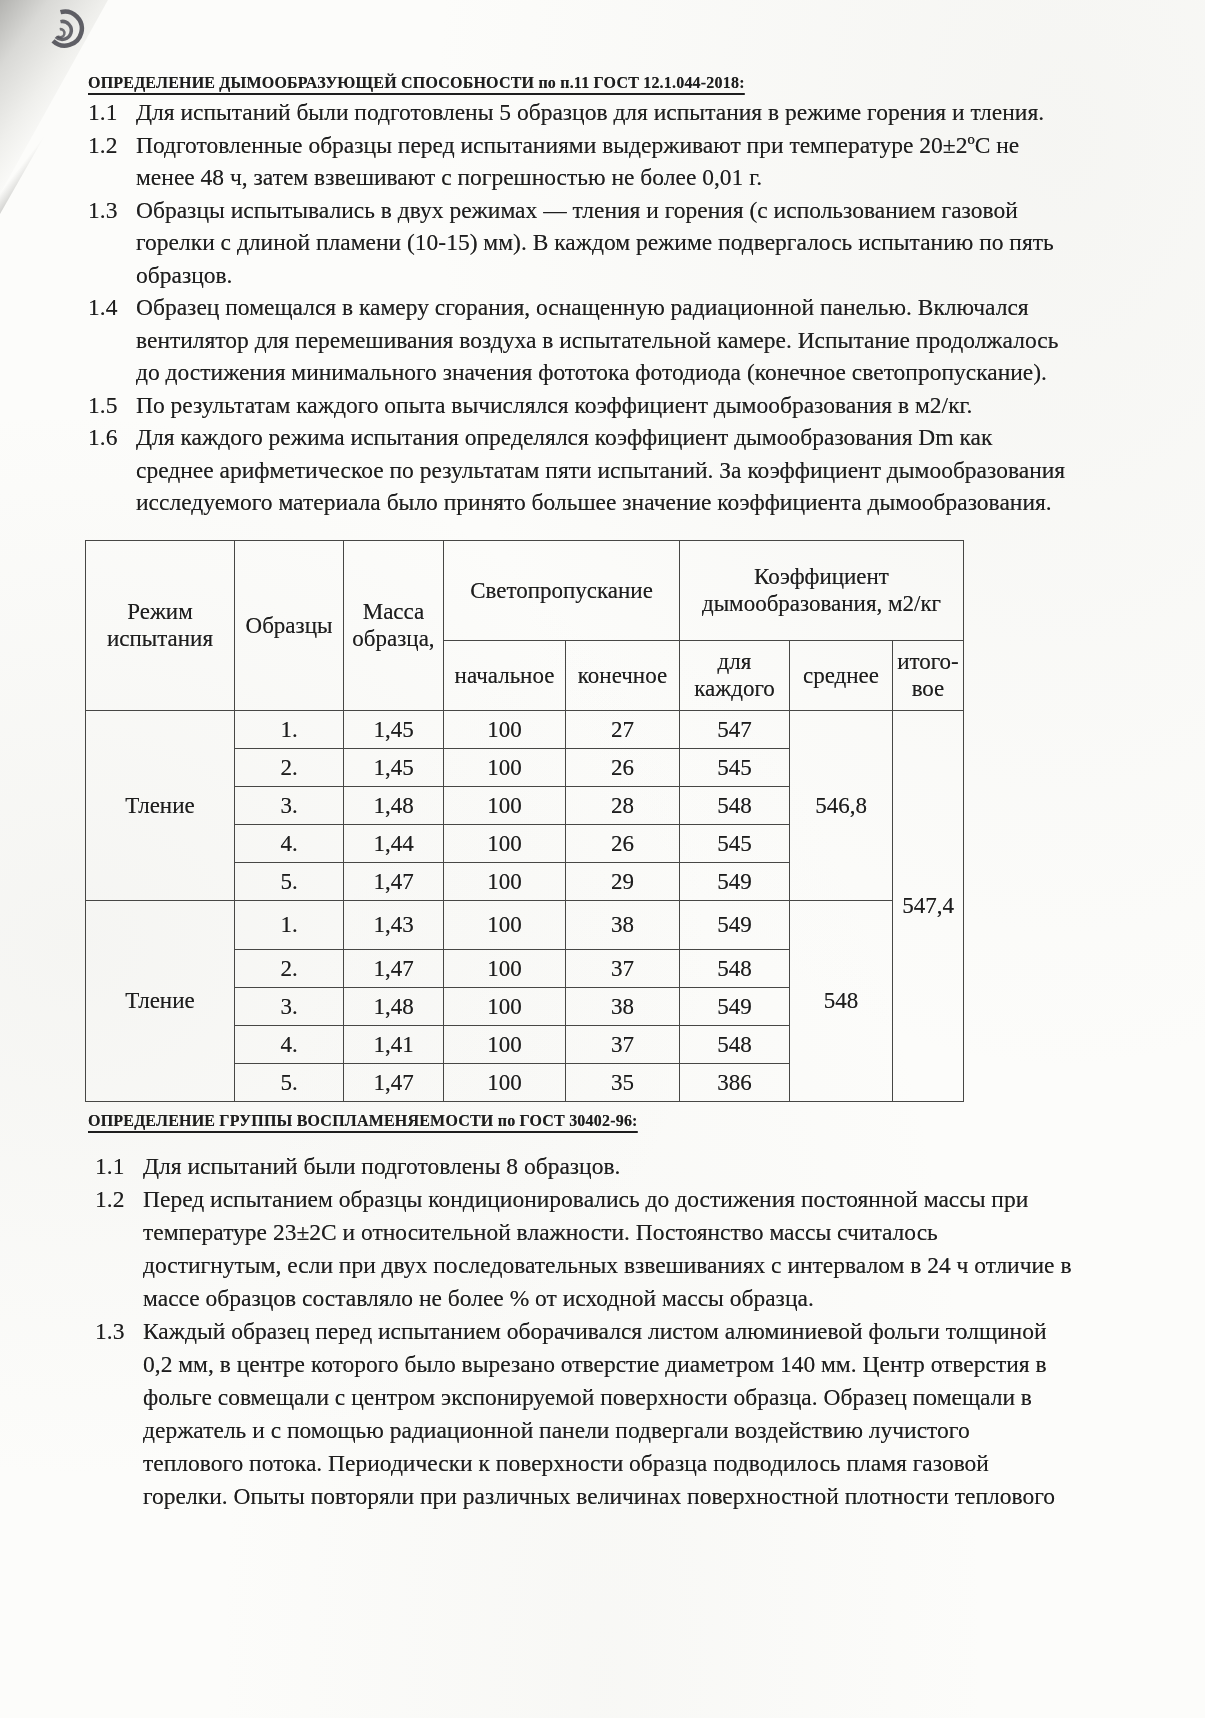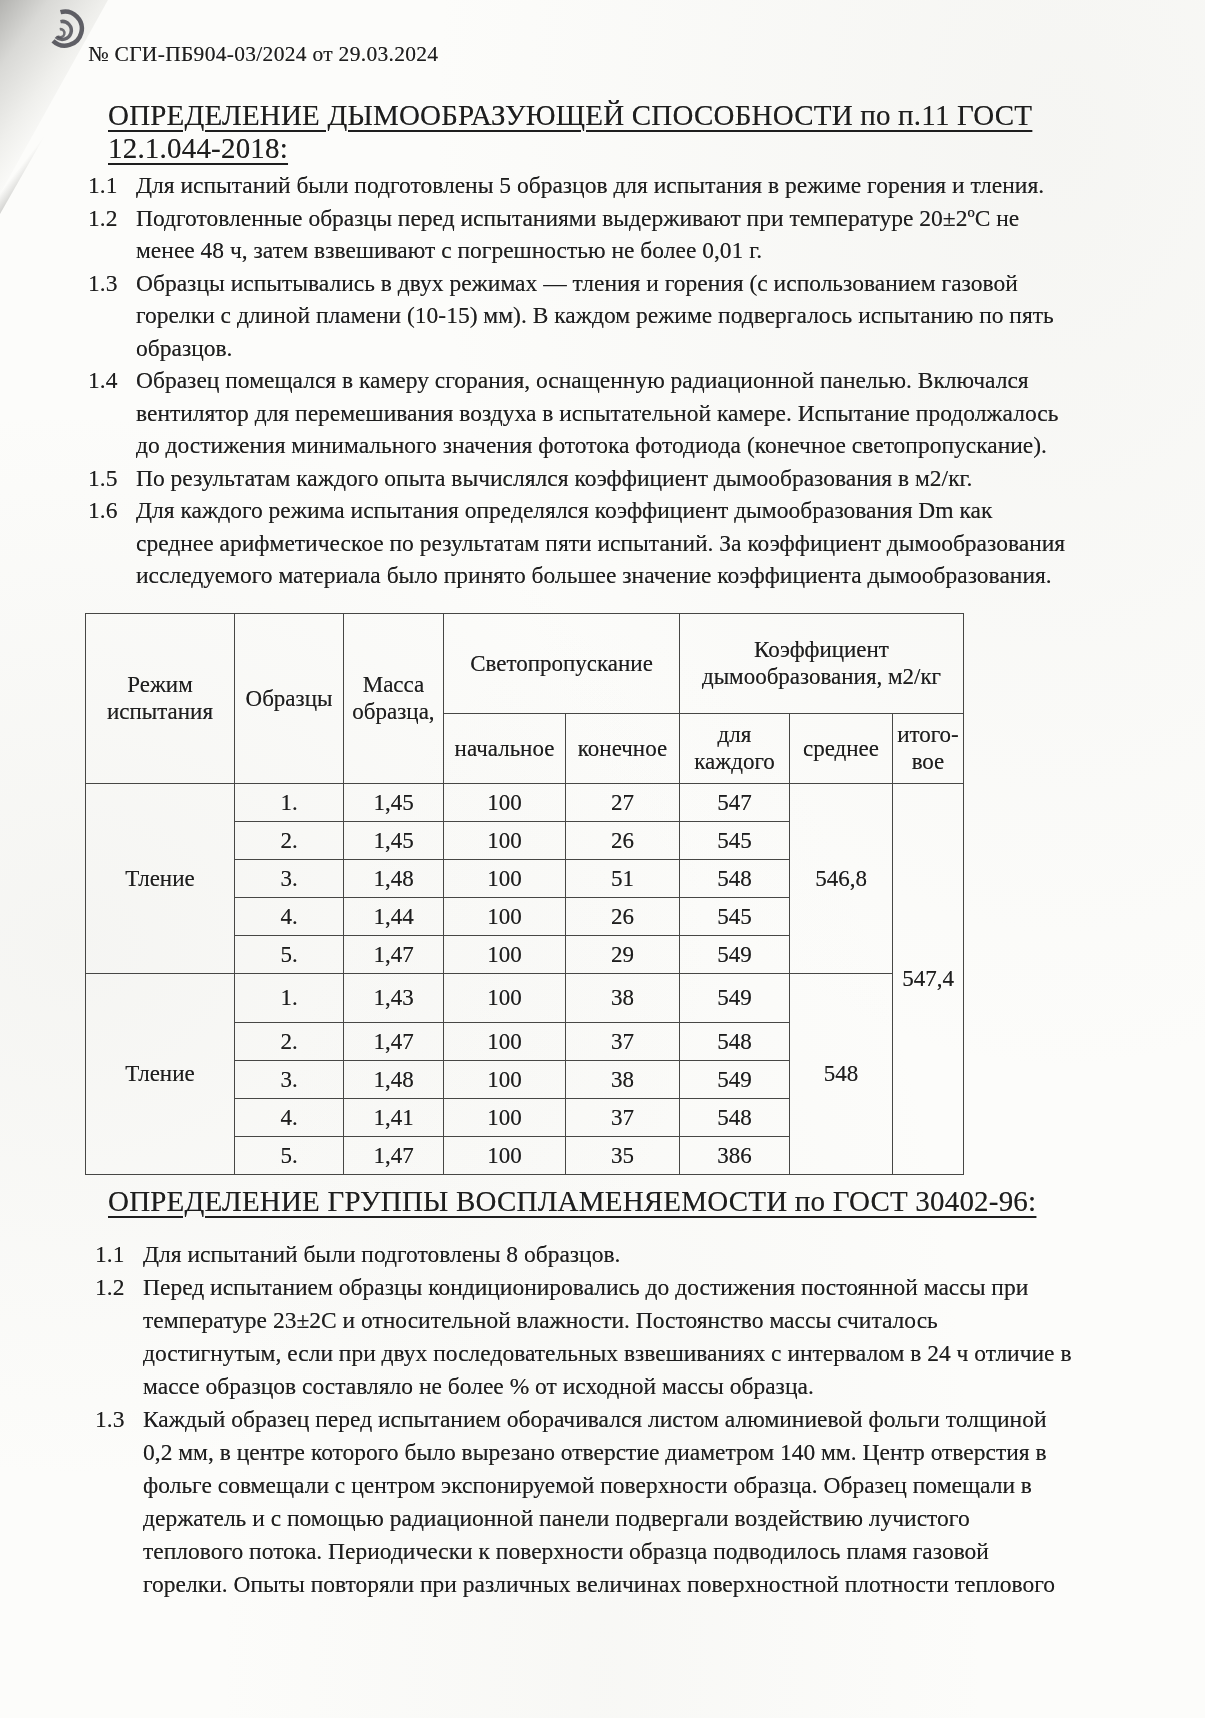--- a/index.html
+++ b/index.html
@@ -28,24 +28,23 @@
     clip-path:polygon(0 0, 100% 0, 0 100%);
   }
   .stamp { position:absolute; top:7px; left:37px; }
 
   .content { position:absolute; left:88px; top:42px; width:1032px; }
 
   .doc-number { font-size:21.5px; letter-spacing:.3px; }
 
   .heading {
     margin-top:32px; margin-bottom:4px;
-    font-size:29px; letter-spacing:.2px; font-weight:normal;
+    font-size:16px; letter-spacing:.2px; font-weight:bold;
     text-decoration:underline; text-underline-offset:5px;
     text-decoration-thickness:1.5px;
-    margin-left:20px;
   }
   .heading2 { margin-top:10px; }
 
   .list { font-size:23.5px; line-height:32.5px; margin-top:4px; }
   .list2 { line-height:33px; margin-top:20px; padding-left:7px; }
   .item { display:flex;gap:10px; }
   .item .num { width:38px; flex:0 0 38px; }
   .item .txt { flex:1; white-space:pre-line; }
 
   .results { margin:14px 0 0 0; font-size:23.5px; line-height:38px; }
@@ -79,21 +78,20 @@
   <svg class="stamp" width="48" height="52" viewBox="0 0 48 52">
     <g transform="rotate(-18 24 26)" fill="none" stroke="#45454e">
       <path d="M30 6 a17 17 0 1 1 -16 25" stroke-width="4.5" opacity=".85"></path>
       <path d="M27 15 a9 9 0 1 1 -9 13" stroke-width="3.5" opacity=".8"></path>
       <path d="M24 22 a4 4 0 1 1 -4 6" stroke-width="2.5" opacity=".75"></path>
     </g>
   </svg>
 
   <div class="content">
 
-    <div class="doc-number">№ СГИ-ПБ904-03/2024 от 29.03.2024</div>
 
     <div class="heading">ОПРЕДЕЛЕНИЕ ДЫМООБРАЗУЮЩЕЙ СПОСОБНОСТИ по п.11 ГОСТ 12.1.044-2018:</div>
 
     <div class="list">
       <div class="item">
         <span class="num">1.1</span>
         <span class="txt">Для испытаний были подготовлены 5 образцов для испытания в режиме горения и тления.</span>
       </div>
       <div class="item">
         <span class="num">1.2</span>
@@ -171,21 +169,21 @@
         <td>2.</td>
         <td>1,45</td>
         <td>100</td>
         <td>26</td>
         <td>545</td>
       </tr>
       <tr class="dr">
         <td>3.</td>
         <td>1,48</td>
         <td>100</td>
-        <td>51</td>
+        <td>28</td>
         <td>548</td>
       </tr>
       <tr class="dr">
         <td>4.</td>
         <td>1,44</td>
         <td>100</td>
         <td>26</td>
         <td>545</td>
       </tr>
       <tr class="dr">

